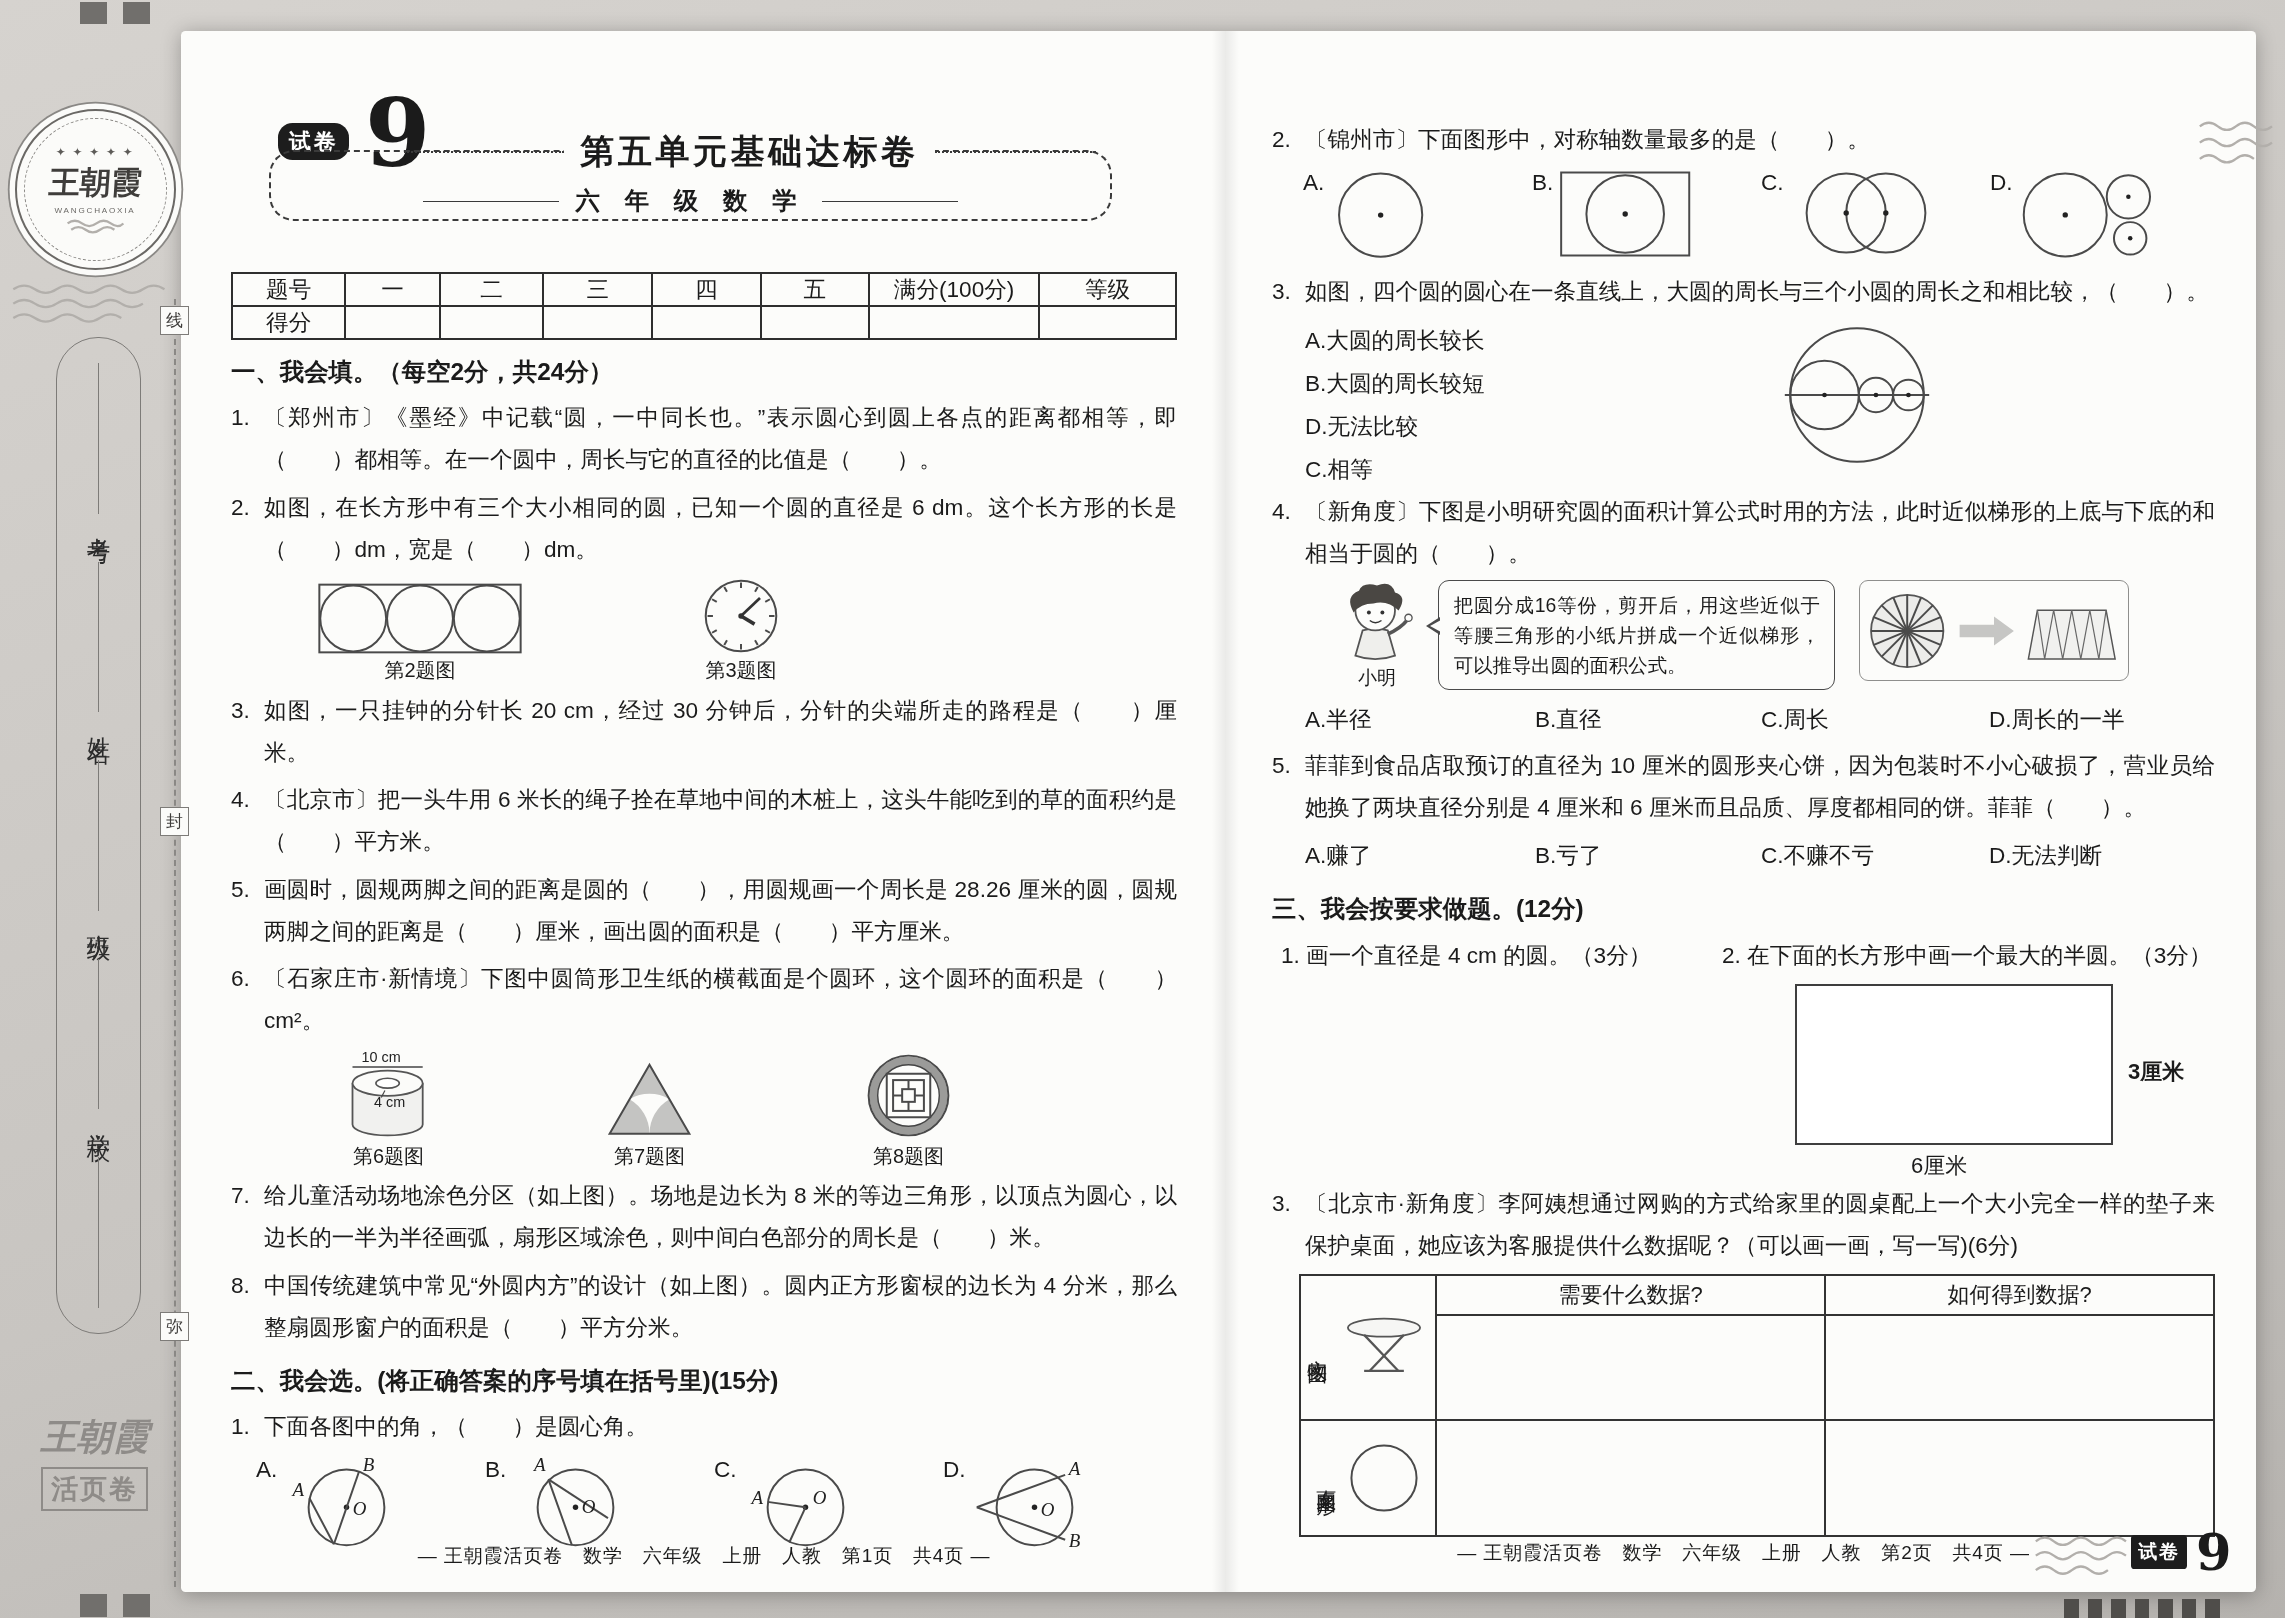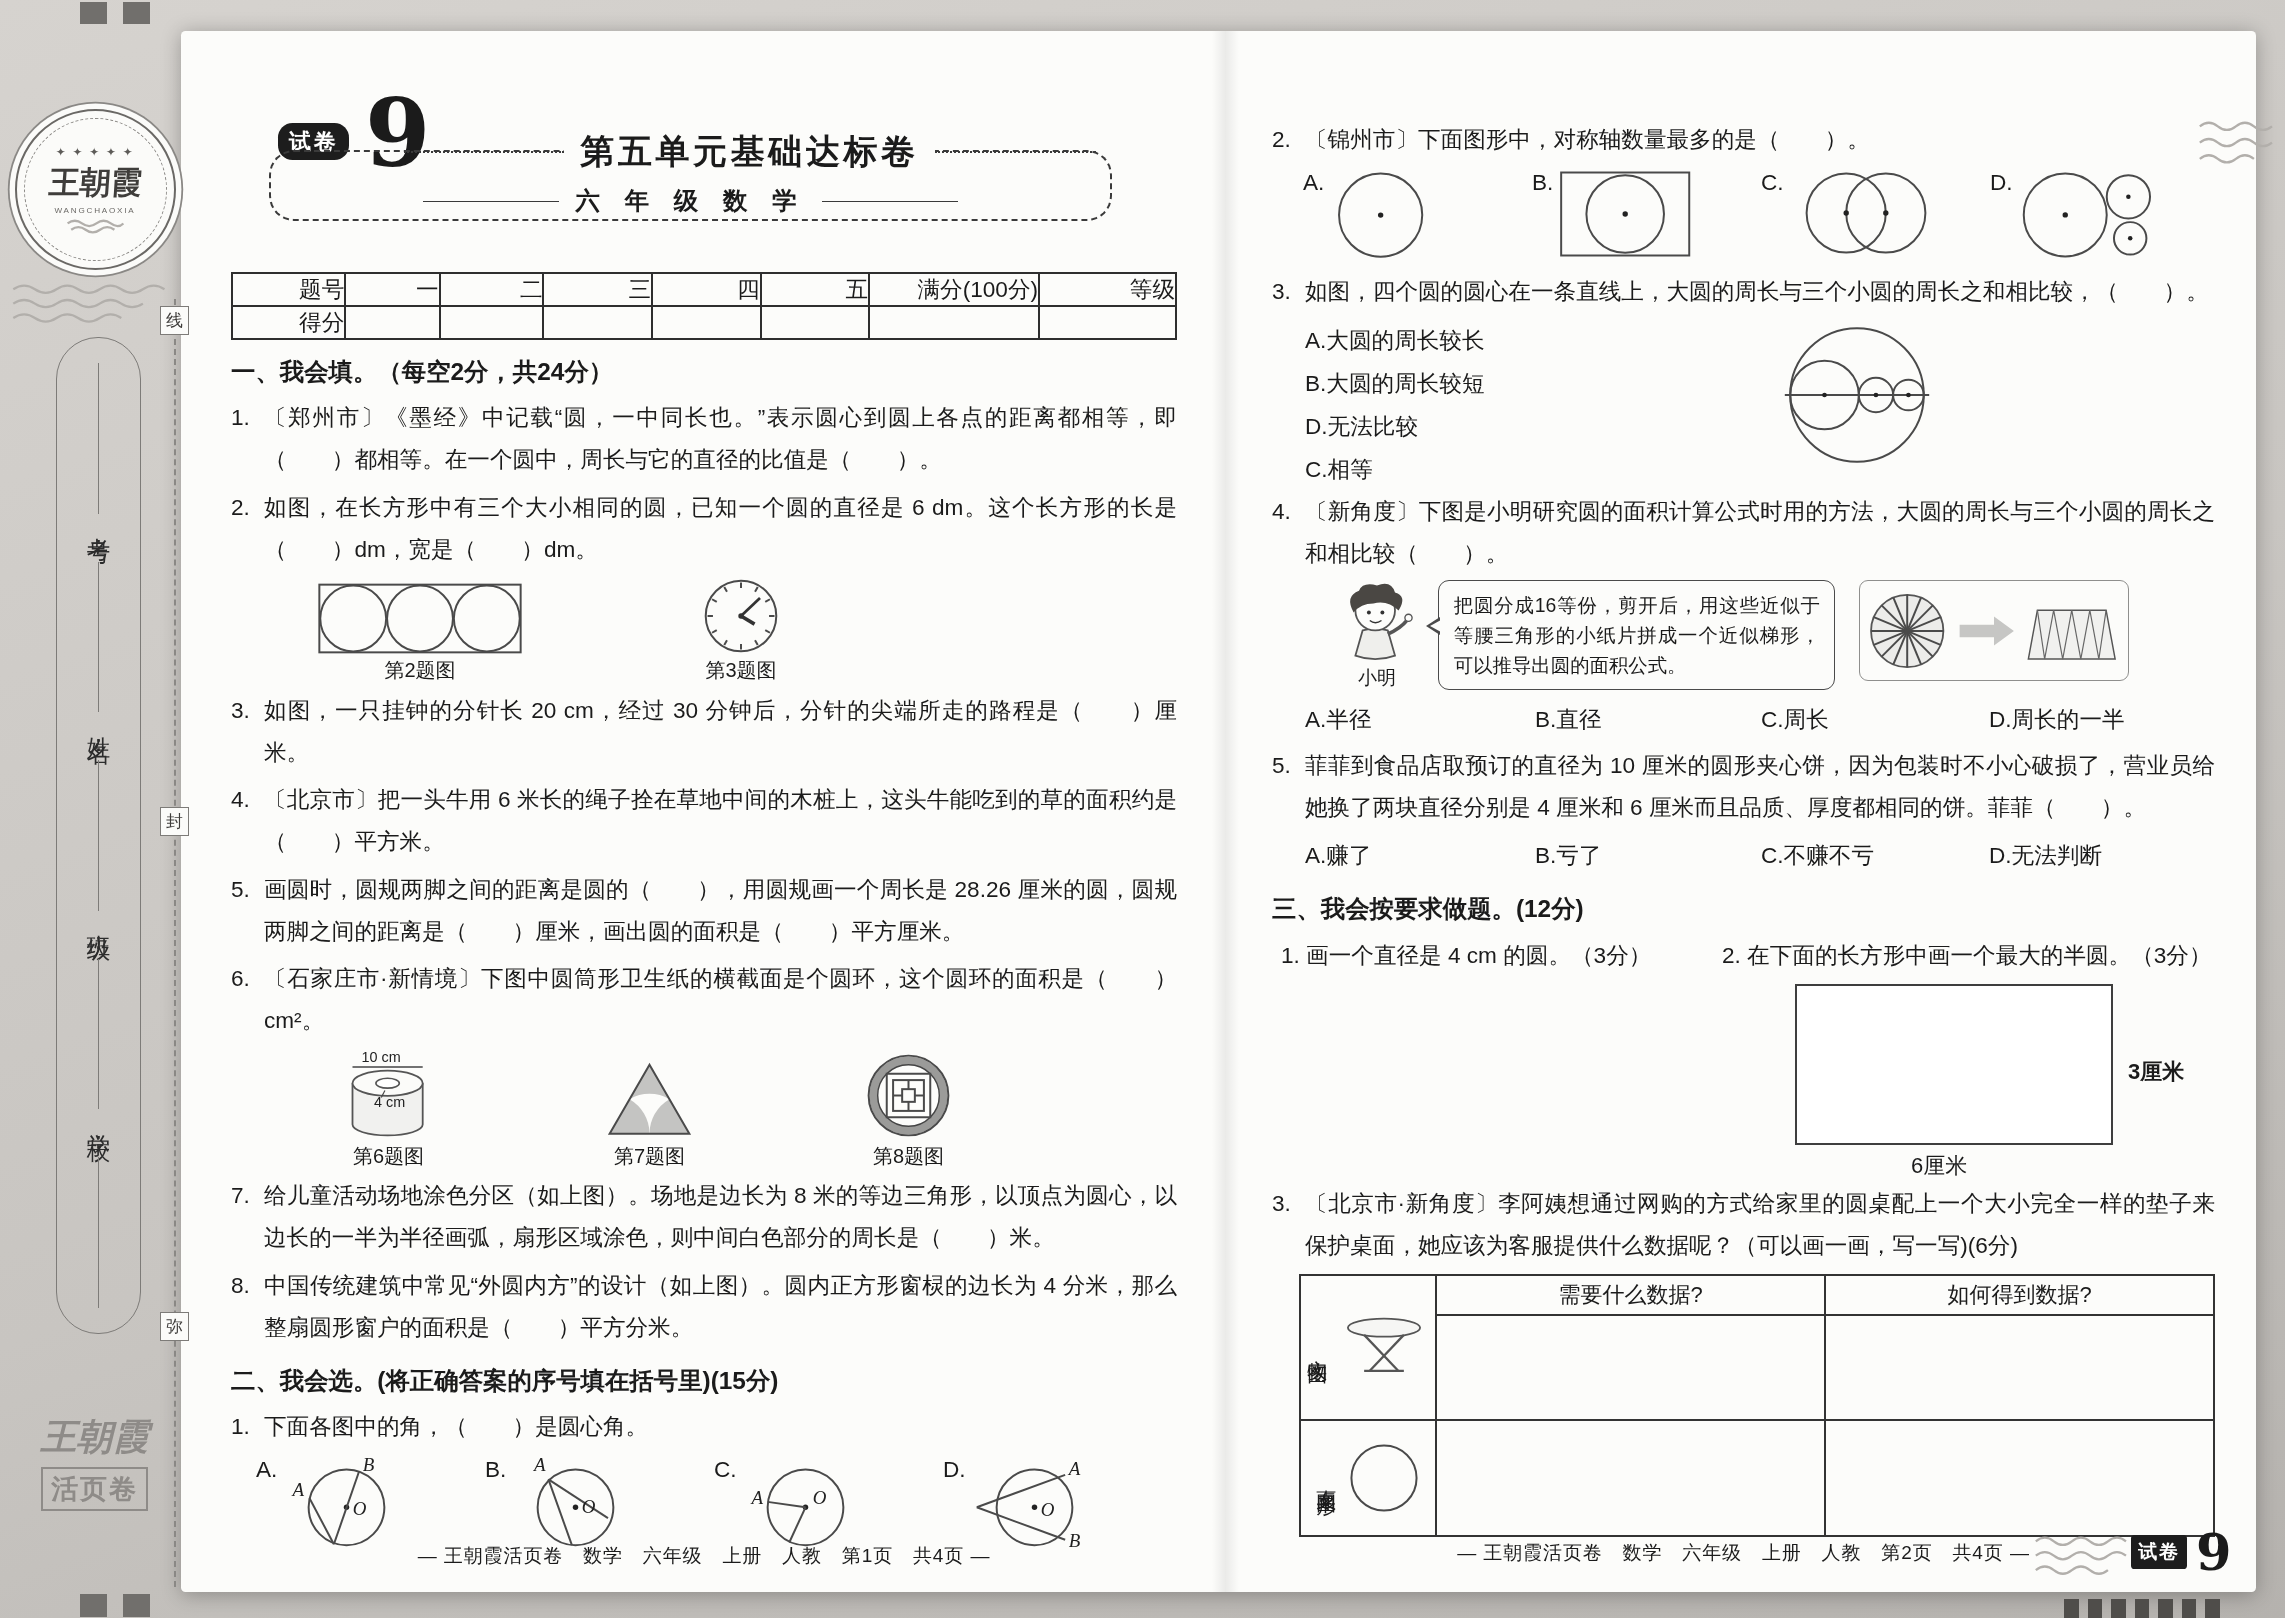--- a/index.html
+++ b/index.html
@@ -49,21 +49,21 @@
               border:2.3px dashed #3a3a3a; border-radius:25px; }
   .title-row { position:absolute; left:14.5px; right:14.5px; top:-23.5px; display:flex; align-items:center; }
   .tline { flex:1; border-top:2.3px dotted #3a3a3a; }
   .tline.first { margin-left:118px; }
   .title-text { padding:0 16.3px; font-size:34px; font-weight:bold; letter-spacing:3.6px; background:#fcfcfa; white-space:nowrap; }
   .sub-row { position:absolute; left:0; right:0; top:33px; display:flex; align-items:center; justify-content:center; gap:16.3px; }
   .sline { width:136px; border-top:1.8px solid #3a3a3a; }
   .subtitle { font-size:24.4px; font-weight:bold; letter-spacing:9px; white-space:nowrap; }
 
   table.score { width:100%; border-collapse:collapse; table-layout:fixed; margin-top:38px; }
-  table.score td { border:2px solid #2e2e2e; height:32px; text-align:right; font-size:22.6px; background:#fcfcfa; }
+  table.score td { border:2px solid #2e2e2e; height:32px; text-align:center; font-size:22.6px; background:#fcfcfa; }
 
   .sechead { font-size:24.4px; font-weight:bold; margin:16.3px 0 9px 0; }
   .q { display:flex; font-size:22.6px; line-height:42px; margin-bottom:5.4px; }
   .qn { width:33px; flex:none; }
   .qt { flex:1; text-align:justify; }
 
   .figrow { display:flex; align-items:flex-end; margin:7.2px 0 5.4px 87px; }
   .figblk { display:flex; flex-direction:column; align-items:center; }
   .figcap { font-size:20px; margin-top:3.6px; }
   .st { fill:none; stroke:#4a4a4a; stroke-width:2.2; }
@@ -461,21 +461,21 @@
       <circle cx="103" cy="82" r="19" class="st" stroke-width="1.8"></circle>
       <circle cx="139" cy="82" r="17" class="st" stroke-width="1.8"></circle>
       <circle cx="46" cy="82" r="2.6" fill="#222"></circle>
         <circle cx="103" cy="82" r="2.6" fill="#222"></circle>
         <circle cx="139" cy="82" r="2.6" fill="#222"></circle>
     </svg>
   </div>
 
   <div class="q">
     <span class="qn">4.</span>
-    <span class="qt">〔新角度〕下图是小明研究圆的面积计算公式时用的方法，大圆的周长与三个小圆的周长之和相比较（　　）。</span>
+    <span class="qt">〔新角度〕下图是小明研究圆的面积计算公式时用的方法，此时近似梯形的上底与下底的和相当于圆的（　　）。</span>
   </div>
 
   <div class="cartoonrow">
     <div class="kidblk">
       <svg width="90" height="90" viewBox="0 0 100 100">
         <path d="M34,56 Q48,52 62,56 L70,84 Q48,92 26,84 Z" fill="#efefec" stroke="#555" stroke-width="2"></path>
         <path d="M62,60 Q76,54 84,44" fill="none" stroke="#555" stroke-width="4"></path>
         <circle cx="85" cy="42" r="4" fill="#fdfdfb" stroke="#555" stroke-width="1.5"></circle>
         <circle cx="48" cy="34" r="22" fill="#fdfdfb" stroke="#555" stroke-width="2"></circle>
         <path d="M24,36 Q14,18 30,12 Q34,2 50,6 Q66,0 70,14 Q84,18 74,34 Q62,22 46,26 Q32,26 24,36 Z" fill="#4a4743"></path>

